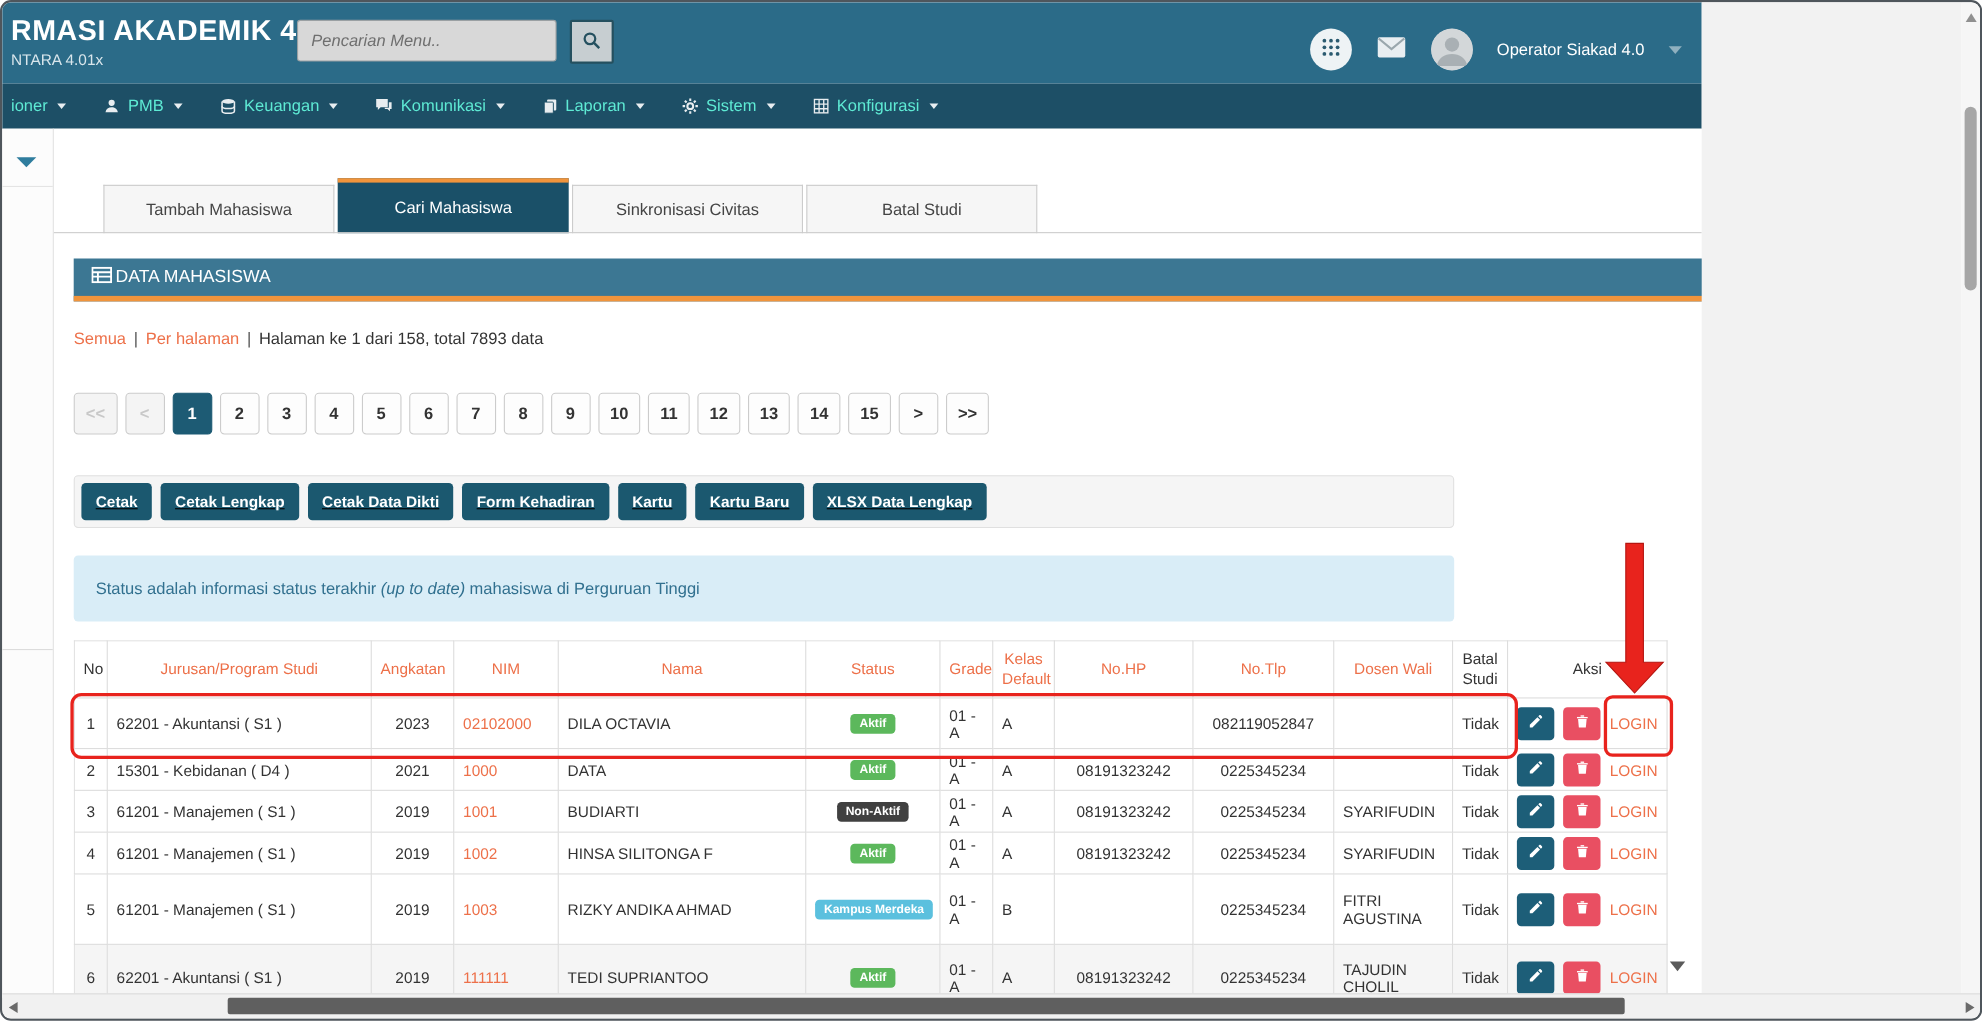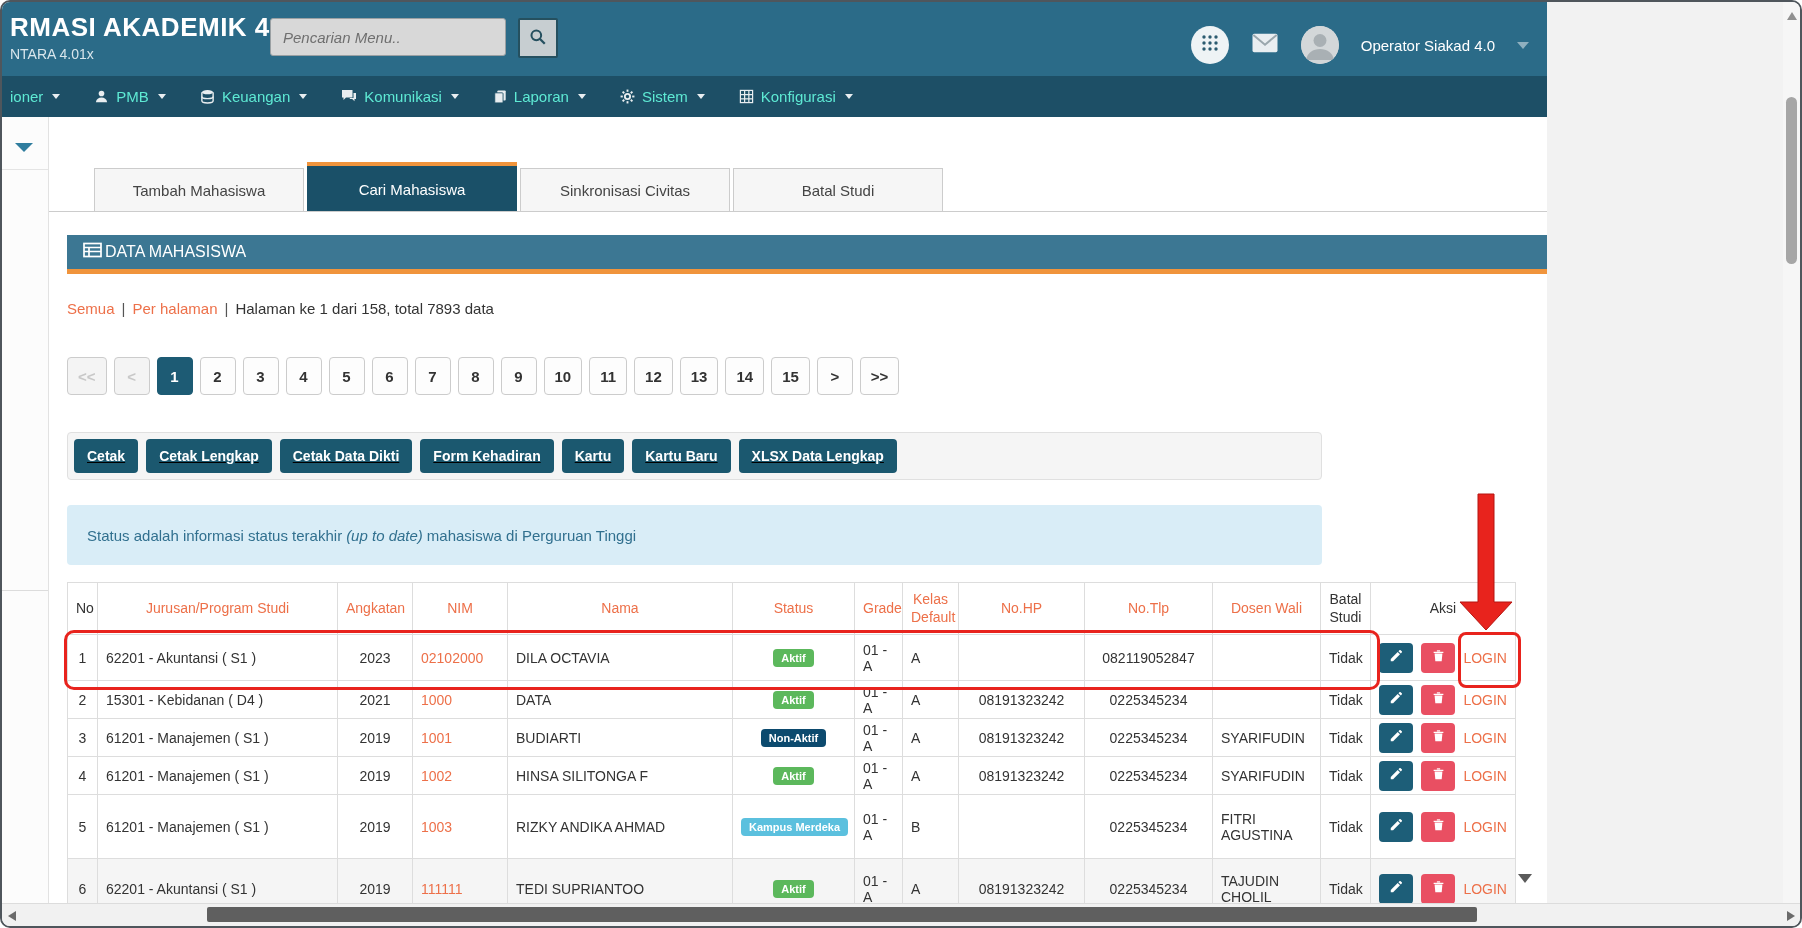--- a/index.html
+++ b/index.html
@@ -410,21 +410,21 @@
                   <a class="login">LOGIN</a>
                 </div>
               </td>
             </tr>
             <tr style="height: 38px;">
               <td class="c">3</td>
               <td class="">61201 - Manajemen ( S1 )</td>
               <td class="c">2019</td>
               <td class=""><a class="nim">1001</a></td>
               <td class="">BUDIARTI</td>
-              <td class="c"><span class="badge" style="background: #0c4a6e;">Non-Aktif</span></td>
+              <td class="c"><span class="badge" style="background: #404040;">Non-Aktif</span></td>
               <td class="">01 - A</td>
               <td class="">A</td>
               <td class="c">08191323242</td>
               <td class="c">0225345234</td>
               <td class="">SYARIFUDIN</td>
               <td class="c">Tidak</td>
               <td>
                 <div class="aksi-cell">
                   <button class="mini-btn edit">
                     <span><svg width="14" height="14" viewBox="0 0 16 16" fill="#fff">

